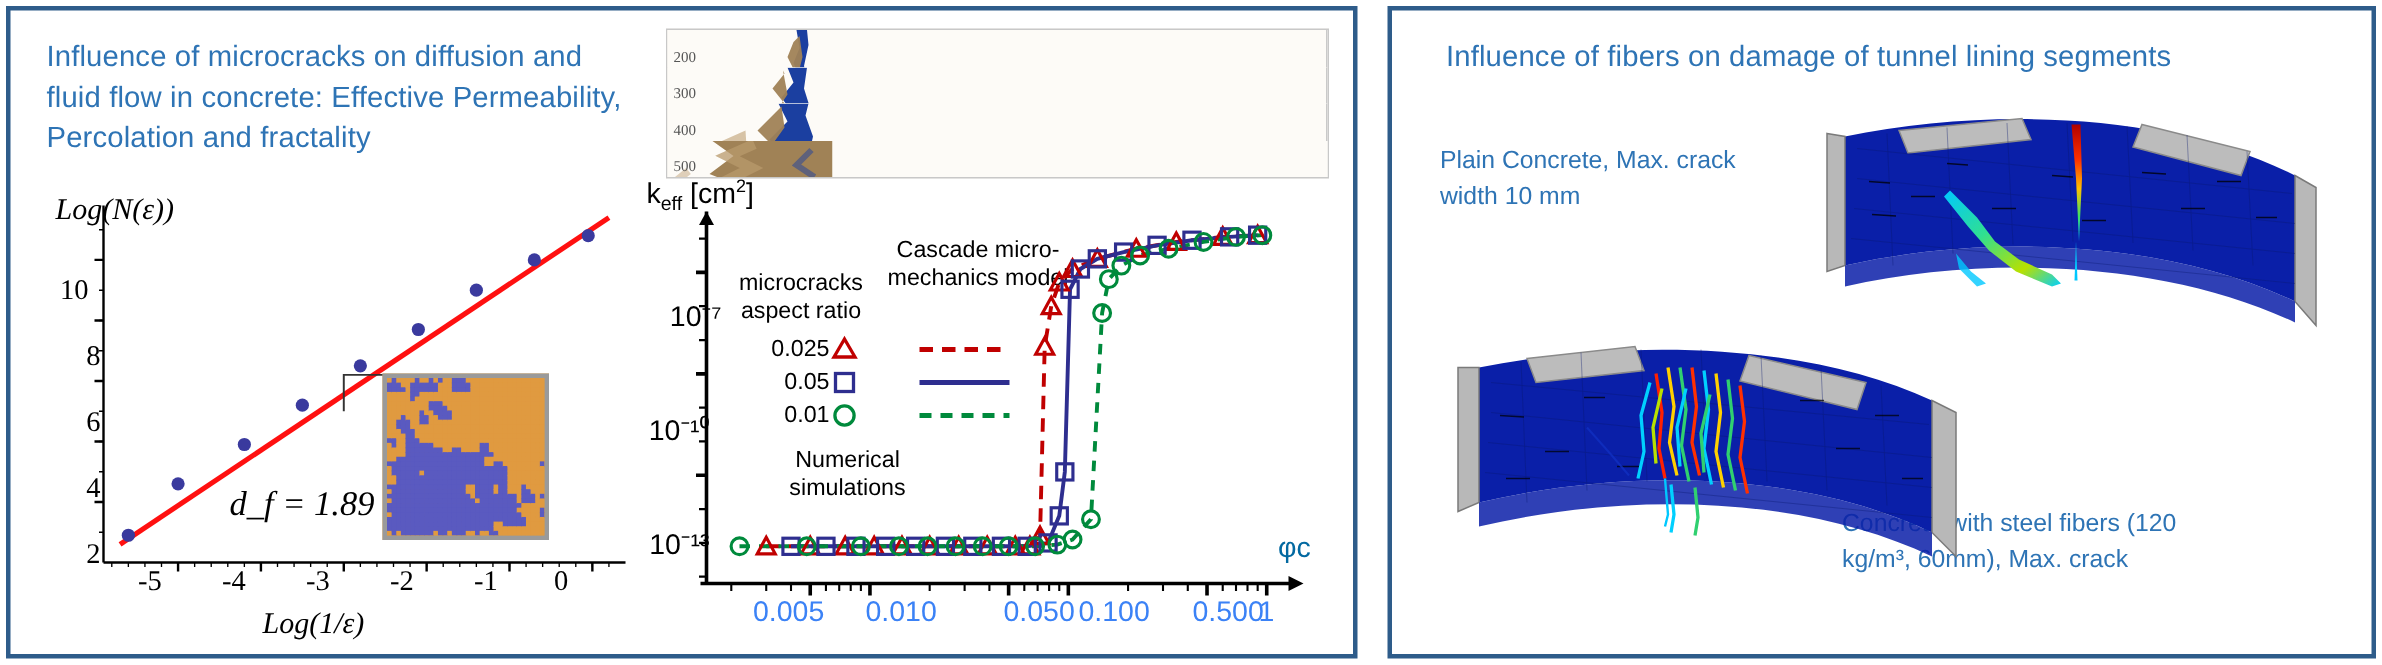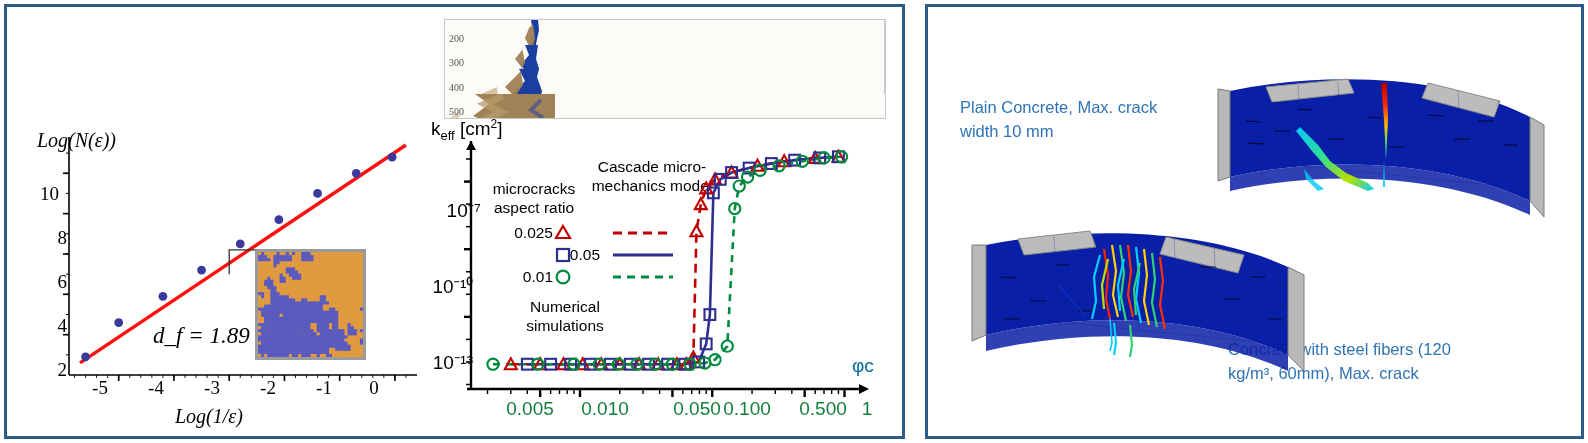--- a/index.html
+++ b/index.html
@@ -26,41 +26,42 @@
   #fc-slope{left:128px;top:196px;font-size:23px;font-style:italic;}
   .ytick{position:absolute;font-size:19px;font-family:"Liberation Serif",serif;text-align:right;width:28px;}
   .xtick{position:absolute;font-size:19px;font-family:"Liberation Serif",serif;text-align:center;width:28px;}
   #fc-svg{position:absolute;left:0;top:0;}
   #perc-inset{position:absolute;left:230px;top:122px;width:105px;height:105px;border:3px solid #9a9a9a;background:#e09a40;overflow:hidden;}
 
   
   #keff-chart{position:absolute;left:420px;top:110px;width:470px;height:320px;}
   #keff-ylabel{position:absolute;left:4px;top:0px;font-size:19px;color:#000;}
   .kytick{position:absolute;font-size:19px;color:#000;text-align:right;width:56px;}
-  .kxtick{position:absolute;font-size:19px;color:#15803d;text-align:center;width:56px;}
+  .kxtick{position:absolute;font-size:19px;color:#3b82f6;width:56px;}
   #keff-xlabel{position:absolute;font-size:19px;color:#0369a1;}
   .leg-t{position:absolute;font-size:15.5px;color:#000;text-align:center;line-height:19px;}
 
   
   #diffusion-strip{position:absolute;left:437px;top:12px;width:440px;height:98px;display:flex;border:1px solid #c8c8c8;background:#fdfbf7;flex-direction:column;}
   .diff-cell{position:relative;flex:1;border-right:1px solid #c9c9c9;overflow:hidden;background:#fdfbf7;}
   .diff-cell:last-child{border-right:none;}
   .diff-num{position:absolute;left:4px;bottom:1px;font-size:10px;color:#555;font-family:"Liberation Serif",serif;}
 
   
   #tunnel-top{position:absolute;left:250px;top:62px;width:400px;height:180px;}
   #tunnel-bottom{position:absolute;left:10px;top:208px;width:400px;height:190px;}
 </style>
 </head>
 <body>
 
 <div class="root">
 
   <div class="panel" id="panel-left">
 
+    <div class="ptitle" id="left-title">Influence of microcracks on diffusion and fluid flow in concrete: Effective Permeability, Percolation and fractality</div>
 
     <div id="diffusion-strip">
       <div class="diff-cell">
         <svg width="110" height="98" viewBox="0 0 110 98">
           <rect width="110" height="98" fill="#fdfbf7"></rect>
           <path d="M86 0 L88 12 L84 22 L89 34 L85 46 L90 58 L86 70 L89 82 L85 98 L95 98 L93 80 L96 66 L92 52 L95 38 L91 24 L94 10 L93 0 Z" fill="#1b3fa0"></path>
           <path d="M84 8 L80 18 L85 28 L81 40 L86 52 L82 64 L87 76 L83 90 L86 98 L89 98 L86 82 L90 70 L86 56 L91 44 L87 30 L90 18 L88 4 Z" fill="#a08256" opacity=".95"></path>
           <path d="M83 44 L74 50 L79 54 L76 60 L82 58 Z" fill="#b99a6e" opacity=".8"></path>
         </svg>
         <span class="diff-num">200</span>
@@ -1359,21 +1360,21 @@
       <div class="kxtick" style="left:150px;top:281px;">0.010</div>
       <div class="kxtick" style="left:242px;top:281px;">0.050</div>
       <div class="kxtick" style="left:292px;top:281px;">0.100</div>
       <div class="kxtick" style="left:368px;top:281px;">0.500</div>
       <div class="kxtick" style="left:412px;top:281px;">1</div>
 
       <div id="keff-xlabel" style="left:425px;top:238px;">φc</div>
 
       <div class="leg-t" style="left:42px;top:62px;width:130px;">microcracks aspect ratio</div>
       <div class="leg-t" style="left:46px;top:106px;width:80px;text-align:right;">0.025</div>
-      <div class="leg-t" style="left:46px;top:128px;width:80px;text-align:right;margin-left:47px;">0.05</div>
+      <div class="leg-t" style="left:46px;top:128px;width:80px;text-align:right;">0.05</div>
       <div class="leg-t" style="left:46px;top:150px;width:80px;text-align:right;">0.01</div>
       <div class="leg-t" style="left:78px;top:180px;width:120px;">Numerical simulations</div>
       <div class="leg-t" style="left:155px;top:40px;width:140px;">Cascade micro-mechanics model</div>
 
       <svg width="470" height="300" style="position:absolute;left:0;top:0;" id="keff-svg">
           <line x1="44" y1="24" x2="44" y2="272" stroke="#000" stroke-width="2.4"></line>
           <path d="M44 24 l-5 9 l10 0 Z" fill="#000"></path>
           <line x1="40" y1="272" x2="436" y2="272" stroke="#000" stroke-width="2.4"></line>
           <path d="M442 272 l-10 -5 l0 10 Z" fill="#000"></path>
           <line x1="37" y1="64.58181818181819" x2="44" y2="64.58181818181819" stroke="#000" stroke-width="2.4"></line>
@@ -1484,20 +1485,21 @@
           <rect x="130" y="132" width="12" height="12" fill="none" stroke="#2e2e8f" stroke-width="2.2"></rect>
           <circle cx="136" cy="160" r="6.4" fill="none" stroke="#008a3c" stroke-width="2.2"></circle>
           <line x1="186" y1="116" x2="246" y2="116" stroke="#c00000" stroke-width="3.2" stroke-dasharray="9,6"></line>
           <line x1="186" y1="138" x2="246" y2="138" stroke="#2e2e8f" stroke-width="3.2"></line>
           <line x1="186" y1="160" x2="246" y2="160" stroke="#008a3c" stroke-width="3.2" stroke-dasharray="8,6"></line>
         </svg>
     </div>
   </div>
 
   <div class="panel" id="panel-right">
+    <div class="ptitle" id="right-title">Influence of fibers on damage of tunnel lining segments</div>
 
     <div class="lbl-blue" id="plain-label">Plain Concrete, Max. crack width  10 mm</div>
     <div class="lbl-blue" id="fiber-label">Concrete with steel fibers (120 kg/m³, 60mm), Max. crack</div>
 
     <svg id="tunnel-top" viewBox="0 0 400 180">
       <defs>
         <linearGradient id="crackA" x1="0" y1="0" x2="0" y2="1">
           <stop offset="0%" stop-color="#b00000"></stop>
             <stop offset="30%" stop-color="#ff3000"></stop>
           <stop offset="55%" stop-color="#ffc000"></stop>

